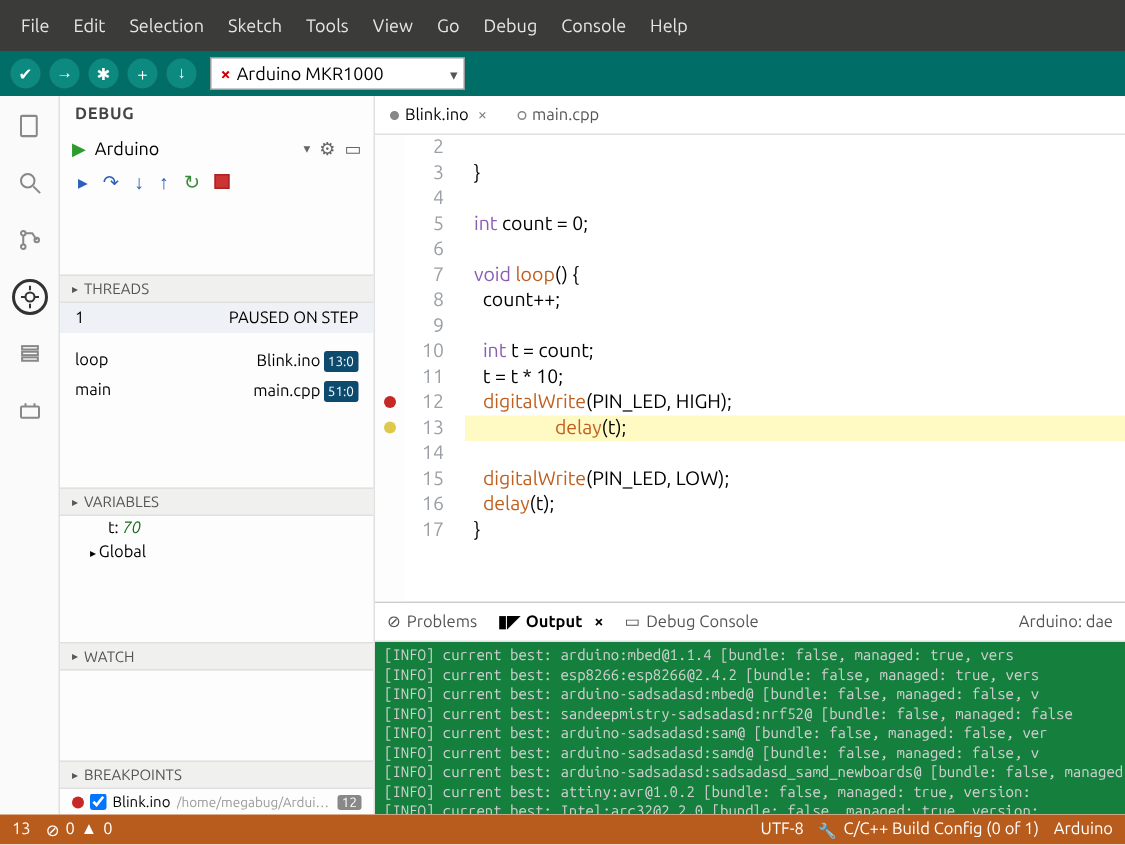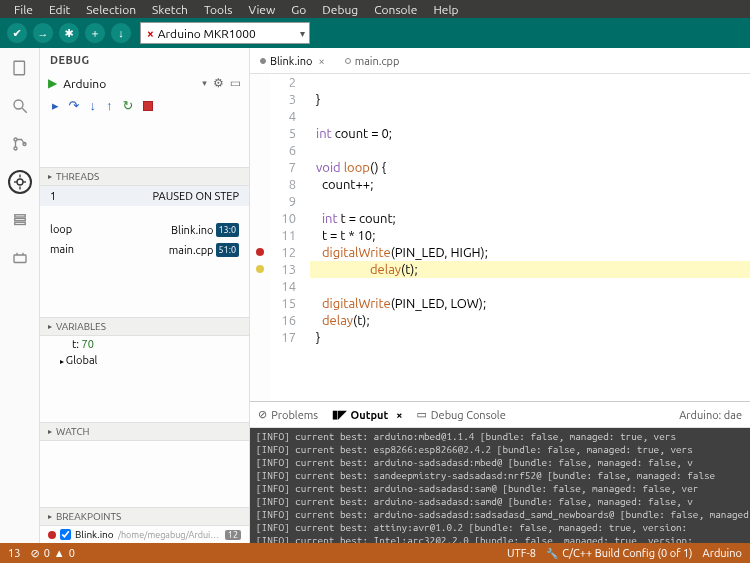--- a/index.html
+++ b/index.html
@@ -1,17 +1,17 @@
 <!DOCTYPE html>
 <html><head>
 <meta charset="utf-8">
 <style>
 * { margin: 0; padding: 0; box-sizing: border-box; font-family: "Ubuntu", "Segoe UI", sans-serif; }
 body { width: 750px; height: 563px; overflow: hidden; background: #fff; display: flex; flex-direction: column; font-size: 12px; }
-.menubar { background: #3b3b39; color: #e6e6e6; height: 18px; display: flex; align-items: center; padding: 0 6px; gap: 0; }
+.menubar { background: #3b3b39; color: #e6e6e6; height: 34px; display: flex; align-items: center; padding: 0 6px; gap: 0; }
 .menubar span { padding: 2px 8px; cursor: pointer; }
 .toolbar { background: #006d66; height: 30px; display: flex; align-items: center; padding: 0 6px; gap: 4px; }
 .tb-btn { width: 22px; height: 22px; border-radius: 50%; background: #0d8a80; border: 1px solid #0a6b63; display: flex; align-items: center; justify-content: center; color: #fff; cursor: pointer; font-size: 11px; }
 .board-sel { background: #fff; height: 22px; width: 170px; display: flex; align-items: center; padding: 0 6px; margin-left: 4px; border: 1px solid #999; position: relative; }
 .board-x { color: #c00; margin-right: 4px; font-weight: bold; }
 .board-sel::after { content: "▾"; position: absolute; right: 4px; color: #555; font-size: 10px; }
 .main { flex: 1; display: flex; overflow: hidden; }
 .activity { width: 40px; background: #fafafa; border-right: 1px solid #e0e0e0; display: flex; flex-direction: column; align-items: center; padding-top: 8px; gap: 14px; }
 .activity .act { width: 24px; height: 24px; display: flex; align-items: center; justify-content: center; color: #888; cursor: pointer; }
 .activity .act svg { width: 18px; height: 18px; }
@@ -27,21 +27,21 @@
 .dbg-ctrl span { cursor: pointer; }
 .dbg-stop { width: 10px; height: 10px; background: #cc3333; display: inline-block; border: 1px solid #aa2222; }
 .section-h { background: #f0f0ee; padding: 3px 8px; font-size: 10px; color: #555; border-top: 1px solid #e0e0e0; border-bottom: 1px solid #e0e0e0; display: flex; align-items: center; gap: 4px; margin-top: 48px; }
 .section-h::before { content: "▸"; font-size: 8px; }
 .thread-row { display: flex; justify-content: space-between; padding: 4px 10px; font-size: 11px; background: #eef1f5; }
 .stack-row { display: flex; justify-content: space-between; padding: 3px 10px; font-size: 11px; }
 .stack-tag { display: flex; align-items: center; gap: 2px; }
 .stack-tag .pos { background: #0c4a6e; color: #fff; font-size: 9px; padding: 2px 3px; border-radius: 2px; }
 .var-row { padding: 2px 20px; font-size: 11px; }
 .var-row.grp::before { content: "▸ "; font-size: 8px; }
-.var-val { color: #1a6b1a; }
+.var-val { color: #1a6b1a; font-style: italic; }
 .bp-row { display: flex; align-items: center; padding: 3px 8px; font-size: 10px; gap: 4px; }
 .bp-dot { width: 8px; height: 8px; border-radius: 50%; background: #c62828; flex-shrink: 0; }
 .bp-chk { width: 11px; height: 11px; }
 .bp-path { color: #999; font-size: 9px; overflow: hidden; text-overflow: ellipsis; white-space: nowrap; flex: 1; }
 .bp-num { background: #888; color: #fff; font-size: 9px; padding: 0 3px; border-radius: 2px; }
 .editor-area { flex: 1; display: flex; flex-direction: column; overflow: hidden; }
 .tabs { height: 26px; display: flex; align-items: center; border-bottom: 1px solid #e0e0e0; }
 .tab { padding: 4px 10px; font-size: 11px; color: #555; display: flex; align-items: center; gap: 4px; cursor: pointer; }
 .tab.active { color: #000; }
 .tab .dot { width: 6px; height: 6px; border: 1px solid #888; border-radius: 50%; }
@@ -55,21 +55,21 @@
 .kw { color: #8b5cb5; text-align: right; }
 .fn { color: #c06020; }
 .bp-g { position: absolute; width: 8px; height: 8px; border-radius: 50%; left: 6px; }
 .bp-on { background: #c62828; }
 .bp-arr { background: #e0c94a; }
 .bottom-panel { height: 142px; border-top: 1px solid #ccc; display: flex; flex-direction: column; }
 .bp-tabs { height: 26px; display: flex; align-items: center; padding: 0 8px; gap: 14px; font-size: 11px; color: #555; border-bottom: 1px solid #e0e0e0; }
 .bp-tabs .bt { display: flex; align-items: center; gap: 4px; cursor: pointer; }
 .bp-tabs .bt.active { color: #000; font-weight: 600; }
 .bp-tabs .spacer { flex: 1; }
-.terminal { flex: 1; background: #404040; color: #cfcfcf; font-family: "Ubuntu Mono", monospace; font-size: 10px; line-height: 13px; padding: 2px 6px; overflow: hidden; white-space: pre; }
+.terminal { flex: 1; background: #15803d; color: #cfcfcf; font-family: "Ubuntu Mono", monospace; font-size: 10px; line-height: 13px; padding: 2px 6px; overflow: hidden; white-space: pre; }
 .statusbar { height: 20px; background: #b85c1e; color: #fff; display: flex; align-items: center; font-size: 11px; padding: 0 8px; gap: 10px; }
 .statusbar .sp { flex: 1; }
 .statusbar .seg { display: flex; align-items: center; gap: 4px; }
 .wrench { font-size: 10px; }
 svg { fill: none; stroke: currentColor; stroke-width: 1.8; }
 </style>
 </head>
 <body>
 
 <div class="menubar">

